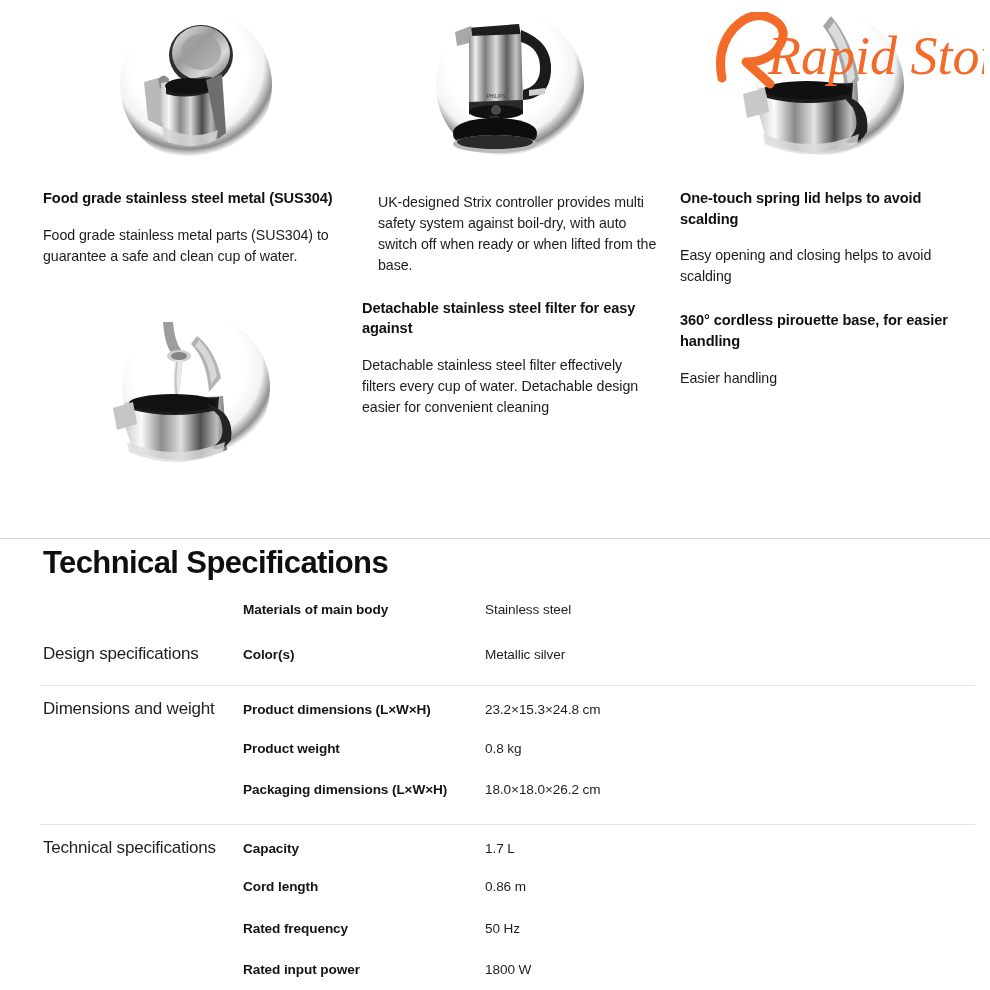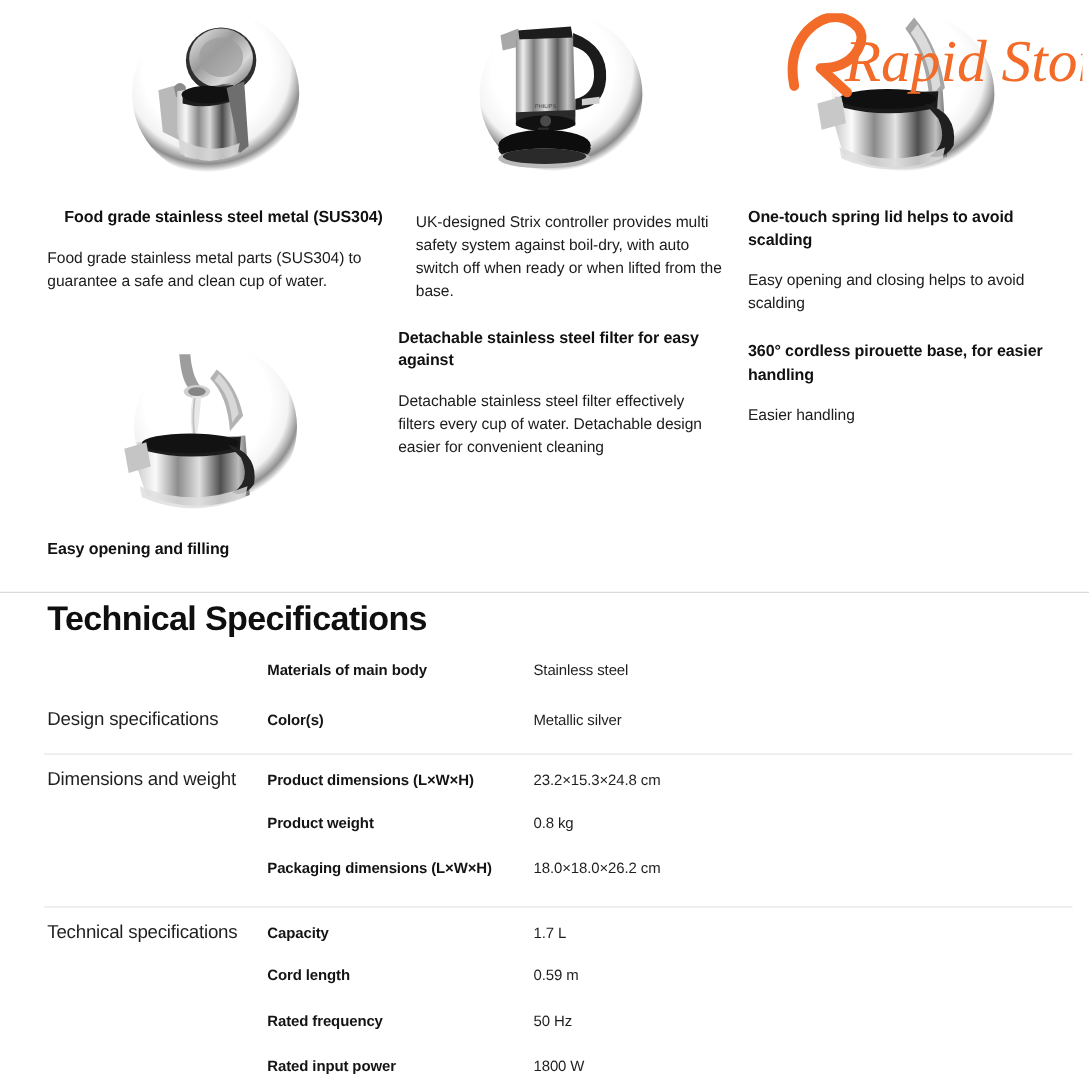--- a/index.html
+++ b/index.html
@@ -194,21 +194,21 @@
           <path d="M38 82 L52 78 L60 84 L58 128 L42 120 Z" fill="#b9b9b9"></path>
           <path d="M52 79 Q58 72 63 79 L62 88 L54 88 Z" fill="#8c8c8c"></path>
           <path d="M55 83 L108 75 L112 138 Q90 152 62 142 L55 120 Z" fill="url(#steel1)"></path>
           <path d="M60 84 L106 77 L105 92 Q80 100 60 94 Z" fill="#1e1e1e"></path>
           <ellipse cx="83" cy="86" rx="24" ry="8" fill="#111"></ellipse>
           <path d="M100 80 L116 74 L120 133 L112 139 Z" fill="#6e6e6e"></path>
           <path d="M56 126 Q85 142 112 130 L110 140 Q85 152 58 140 Z" fill="#d5d5d5" opacity="0.85"></path>
         </svg>
       </div>
 
-      <div class="feat-title" style="margin-top:12px;text-align:right;">Food grade stainless steel metal (SUS304)</div>
+      <div class="feat-title" style="margin-top:12px;">Food grade stainless steel metal (SUS304)</div>
       <div class="feat-body" style="margin-top:16px;">Food grade stainless metal parts (SUS304) to guarantee a safe and clean cup of water.</div>
 
       <div class="feat-img-wrap" style="height:176px; margin-top:36px;">
         <svg class="kettle-photo" width="170" height="172" viewBox="0 0 170 172">
           <defs>
             <radialGradient id="ring2" cx="45%" cy="35%" r="62%">
               <stop offset="0.62" stop-color="#ffffff"></stop>
               <stop offset="0.80" stop-color="#f3f3f3"></stop>
               <stop offset="0.92" stop-color="#909090"></stop>
               <stop offset="1" stop-color="#ffffff"></stop>
@@ -233,21 +233,20 @@
           <path d="M88 36 Q102 50 106 72 L100 80 Q98 54 84 42 Z" fill="#e8e8e8" opacity="0.7"></path>
           <path d="M14 98 L112 92 L116 146 Q68 166 22 146 L14 122 Z" fill="url(#steel2)"></path>
           <path d="M20 98 L108 93 L107 106 Q62 116 22 106 Z" fill="#1c1c1c"></path>
           <ellipse cx="62" cy="99" rx="44" ry="9" fill="#121212"></ellipse>
           <path d="M96 100 Q124 108 120 136 Q112 148 100 144 Q118 134 108 112 Z" fill="#232323"></path>
           <path d="M2 104 L22 98 L26 120 L6 126 Z" fill="#c5c5c5"></path>
           <path d="M16 138 Q64 158 114 138 L112 148 Q64 168 18 148 Z" fill="#dddddd" opacity="0.8"></path>
         </svg>
       </div>
 
-      <div class="feat-title" style="margin-top:12px;">Easy opening and filling</div>
     </div>
 
     <div class="col col-2">
 
       <div class="feat-img-wrap" style="height:176px;">
         <svg class="kettle-photo" width="170" height="172" viewBox="0 0 170 172">
           <defs>
             <radialGradient id="ring3" cx="45%" cy="35%" r="62%">
               <stop offset="0.60" stop-color="#ffffff"></stop>
               <stop offset="0.79" stop-color="#f4f4f4"></stop>
@@ -374,21 +373,21 @@
 
       <div class="spec-group">
         <div class="spec-row">
           <div class="spec-group-label">Technical specifications</div>
           <div class="spec-key">Capacity</div>
           <div class="spec-val">1.7 L</div>
         </div>
         <div class="spec-row">
           <div class="spec-group-label"></div>
           <div class="spec-key">Cord length</div>
-          <div class="spec-val">0.59 m</div>
+          <div class="spec-val">0.86 m</div>
         </div>
         <div class="spec-row">
           <div class="spec-group-label"></div>
           <div class="spec-key">Rated frequency</div>
           <div class="spec-val">50  Hz</div>
         </div>
         <div class="spec-row tight">
           <div class="spec-group-label"></div>
           <div class="spec-key">Rated input power</div>
           <div class="spec-val">1800  W</div>

